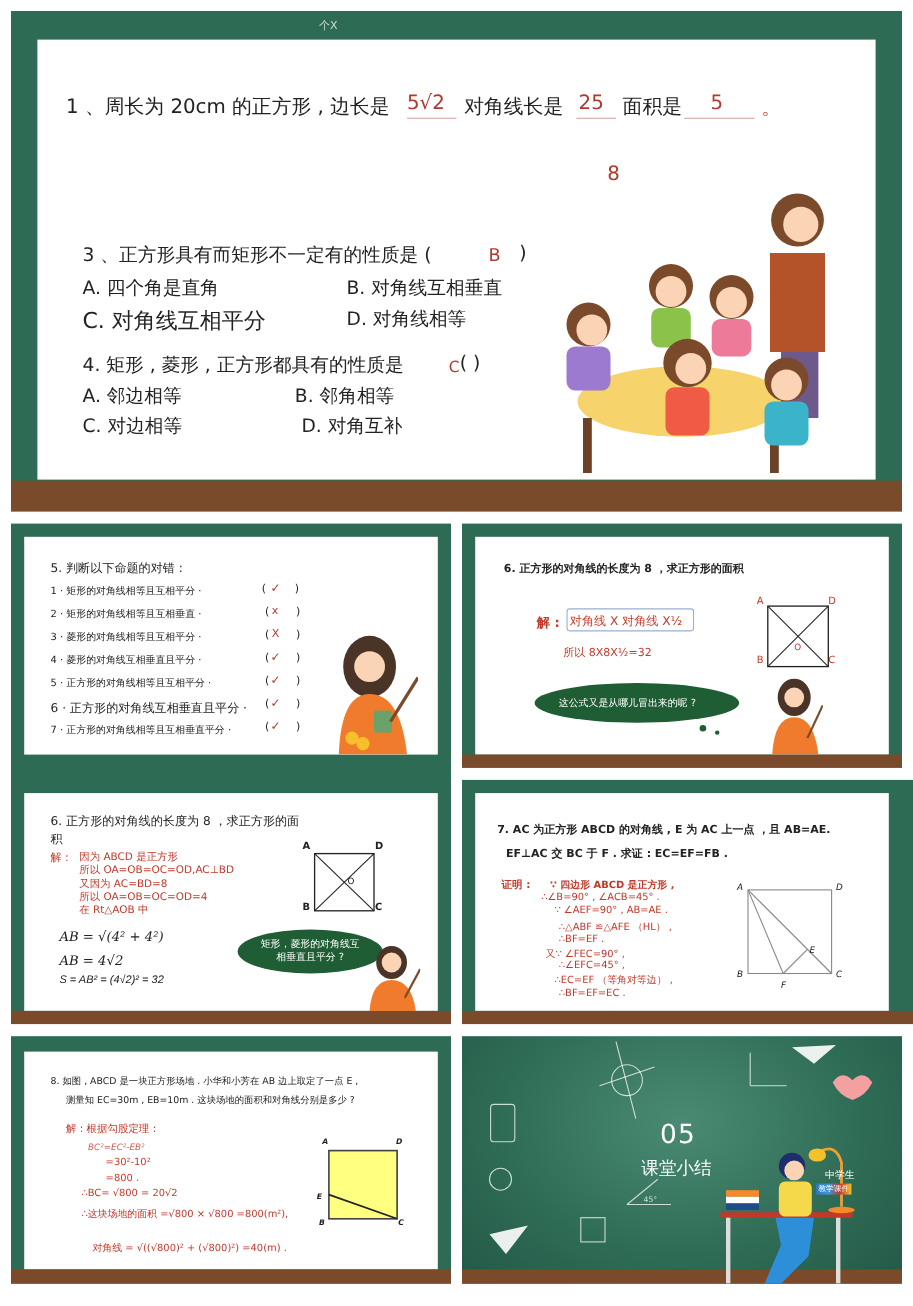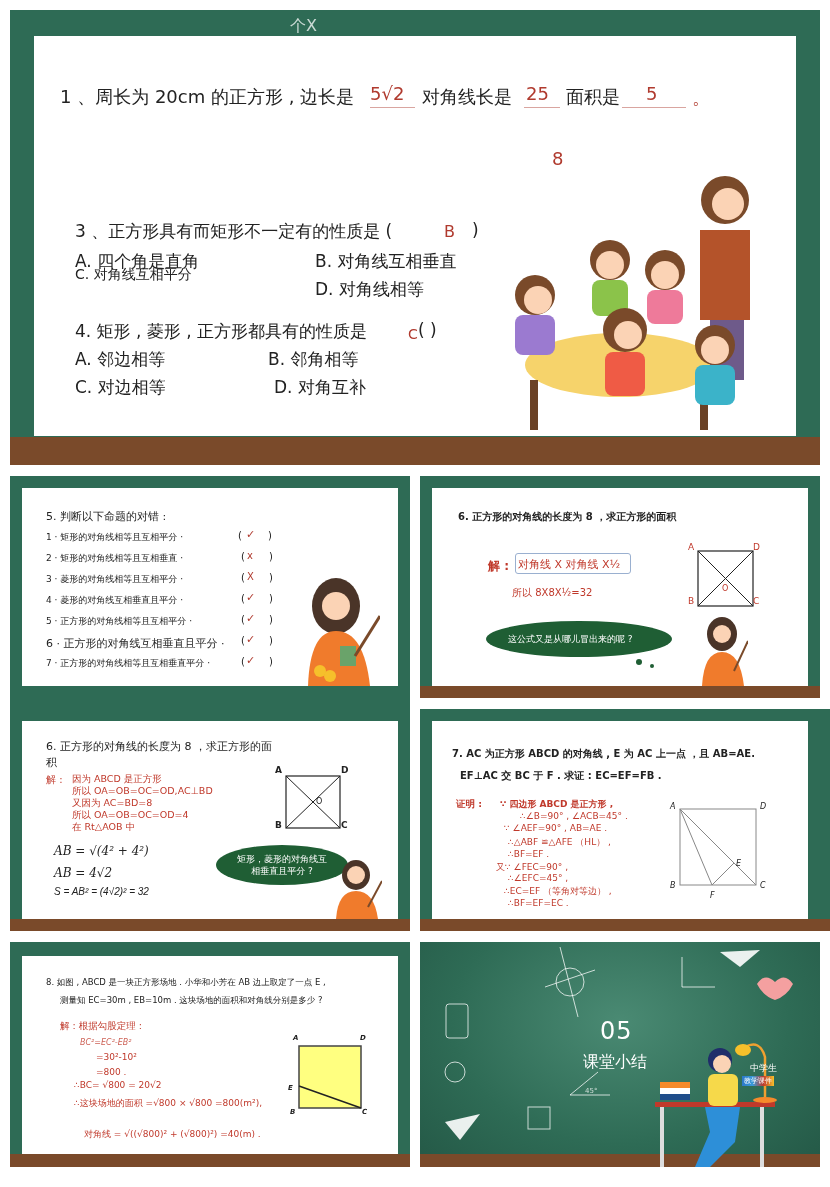--- a/index.html
+++ b/index.html
@@ -12,21 +12,21 @@
 .ans{position:absolute;color:#b03a2e;font-size:18px}
 .uline{position:absolute;border-bottom:1px solid #d9a5a0}
 .chalk{position:absolute;color:rgba(255,255,255,.75);font-size:11px}
 svg{position:absolute}
 .bubble{position:absolute;background:#1f5e34;color:#fff;text-align:center;border-radius:50%}
 </style>
 </head>
 <body>
 
 <div class="slide" style="left:10px;top:10px;width:810px;height:455px">
-  <span class="chalk" style="left:280px;top:6px;font-size:16px">个X</span>
+  <span class="chalk" style="left:280px;top:6px;font-size:10px">个X</span>
   <div class="board" style="left:24px;top:26px;width:762px;height:400px"></div>
   <div class="floor" style="height:28px"></div>
 
   <div class="txt" style="left:50px;top:75px;font-size:18px">
     <span>1 、周长为 20cm 的正方形 , 边长是</span>
   </div>
   <span class="ans" style="left:360px;top:73px">5√2</span>
   <div class="uline" style="left:360px;top:97px;width:45px"></div>
   <span class="txt" style="left:412px;top:75px;font-size:18px">对角线长是</span>
   <span class="ans" style="left:516px;top:73px">25</span>
@@ -37,21 +37,21 @@
   <span class="ans" style="left:682px;top:76px">。</span>
 
   <span class="ans" style="left:542px;top:138px">8</span>
 
   <div>
     <span class="txt" style="left:65px;top:210px;font-size:17px">3 、正方形具有而矩形不一定有的性质是 (</span>
     <span class="ans" style="left:434px;top:212px;font-size:16px">B</span>
     <span class="txt" style="left:462px;top:210px;font-size:17px">)</span>
     <span class="txt" style="left:65px;top:240px;font-size:17px">A. 四个角是直角</span>
     <span class="txt" style="left:305px;top:240px;font-size:17px">B. 对角线互相垂直</span>
-    <span class="txt" style="left:65px;top:256px;font-size:14px">C. 对角线互相平分</span>
+    <span class="txt" style="left:65px;top:268px;font-size:20px">C. 对角线互相平分</span>
     <span class="txt" style="left:305px;top:268px;font-size:17px">D. 对角线相等</span>
   </div>
 
   <div>
     <span class="txt" style="left:65px;top:310px;font-size:17px">4. 矩形 , 菱形 , 正方形都具有的性质是</span>
     <span class="ans" style="left:398px;top:316px;font-size:14px">C</span>
     <span class="txt" style="left:408px;top:310px;font-size:17px">(      )</span>
     <span class="txt" style="left:65px;top:338px;font-size:17px">A. 邻边相等</span>
     <span class="txt" style="left:258px;top:338px;font-size:17px">B.   邻角相等</span>
     <span class="txt" style="left:65px;top:366px;font-size:17px">C. 对边相等</span>
@@ -198,21 +198,21 @@
 </div>
 
 <div class="slide" style="left:420px;top:709px;width:412px;height:222px">
   <div class="board" style="left:12px;top:12px;width:376px;height:198px"></div>
   <div class="floor" style="height:12px"></div>
   <span class="txt" style="left:32px;top:38px;font-size:10px;font-weight:bold">7.  AC 为正方形 ABCD 的对角线 , E 为 AC 上一点 ，且 AB=AE.</span>
   <span class="txt" style="left:40px;top:60px;font-size:10px;font-weight:bold">EF⊥AC 交 BC 于 F . 求证 : EC=EF=FB .</span>
   <span class="txt red" style="left:36px;top:89px;font-size:9.5px;font-weight:bold">证明 :</span>
   <div>
     <span class="txt red" style="left:80px;top:89px;font-size:9px;font-weight:bold">∵ 四边形 ABCD 是正方形 ,</span>
-    <span class="txt red" style="left:100px;top:102px;font-size:9px">∴∠B=90° , ∠ACB=45° .</span>
+    <span class="txt red" style="left:72px;top:102px;font-size:9px">∴∠B=90° , ∠ACB=45° .</span>
     <span class="txt red" style="left:84px;top:114px;font-size:9px">∵ ∠AEF=90° ,  AB=AE .</span>
     <span class="txt red" style="left:88px;top:127px;font-size:9px">∴△ABF ≌△AFE  （HL） ,</span>
     <span class="txt red" style="left:88px;top:140px;font-size:9px">∴BF=EF .</span>
     <span class="txt red" style="left:76px;top:152px;font-size:9px">又∵ ∠FEC=90° ,</span>
     <span class="txt red" style="left:88px;top:164px;font-size:9px">∴∠EFC=45° ,</span>
     <span class="txt red" style="left:84px;top:176px;font-size:9px">∴EC=EF （等角对等边） ,</span>
     <span class="txt red" style="left:88px;top:189px;font-size:9px">∴BF=EF=EC .</span>
   </div>
   <svg style="left:258px;top:98px" width="80" height="80" viewBox="0 0 80 80">
     <rect x="2" y="2" width="76" height="76" fill="none" stroke="#888" stroke-width="1"></rect>

